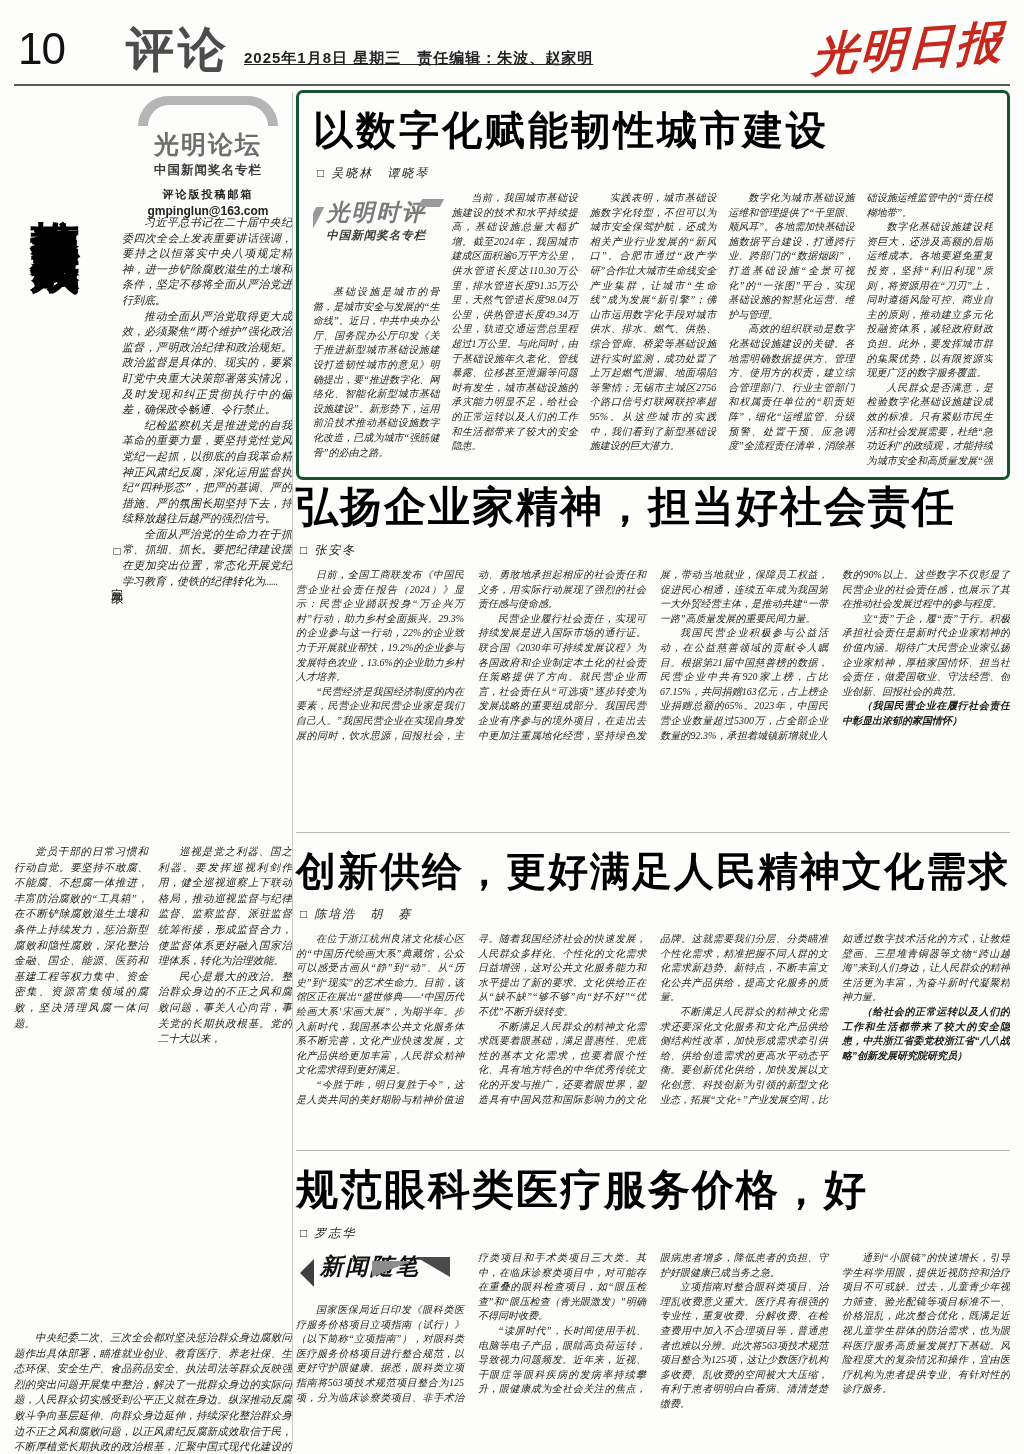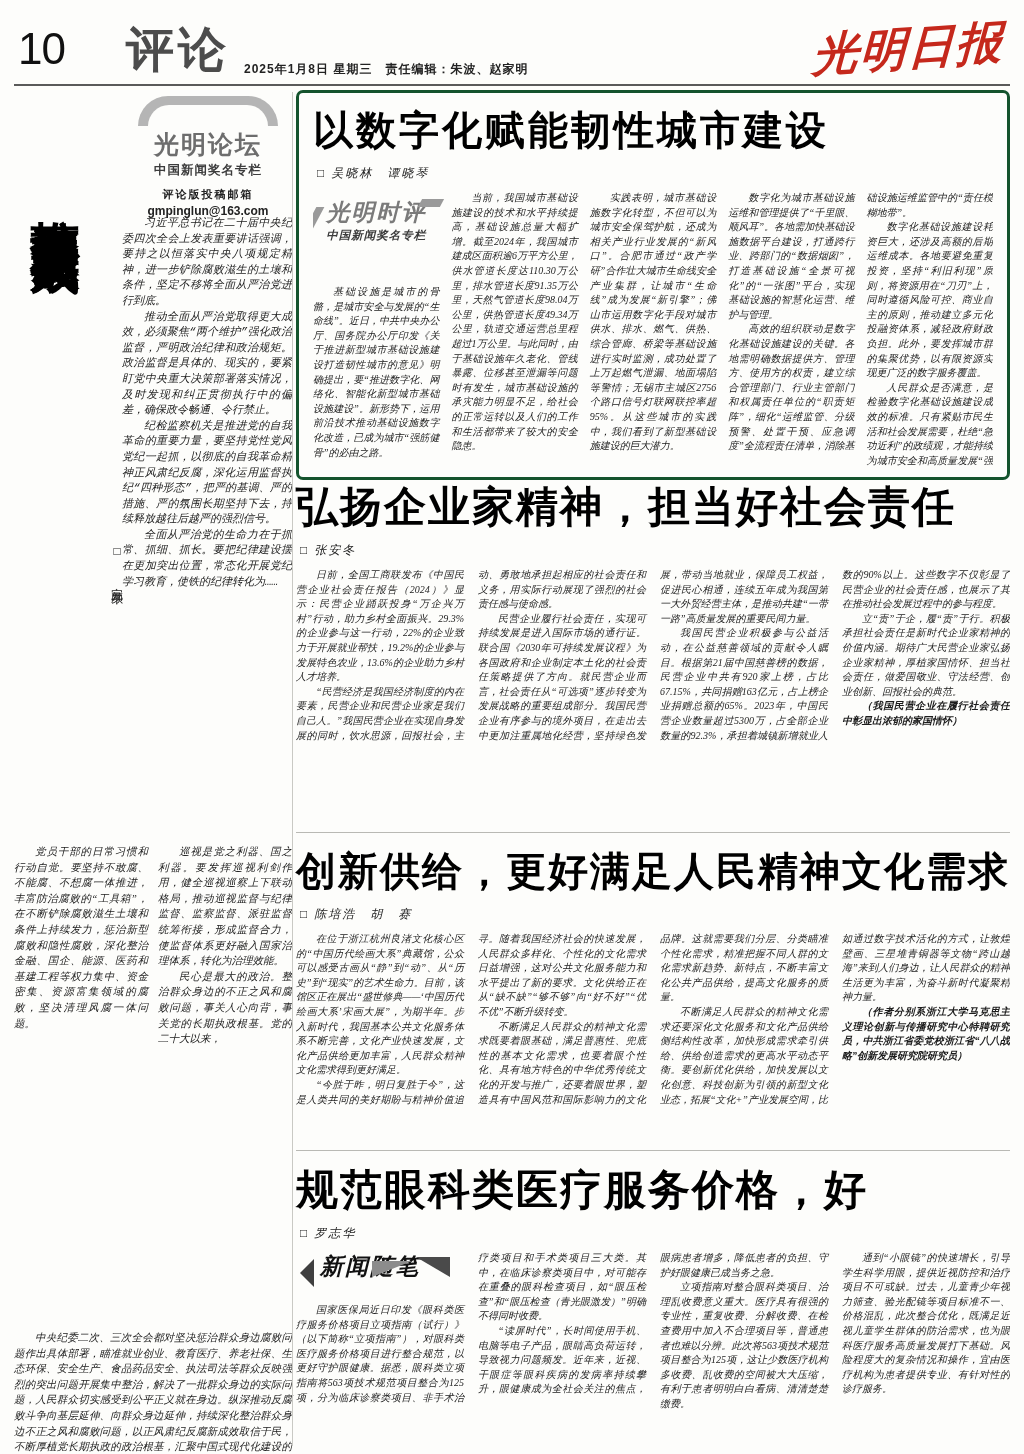--- a/index.html
+++ b/index.html
@@ -3,21 +3,21 @@
 <meta charset="utf-8">
 <style>
   * { margin:0; padding:0; box-sizing:border-box; }
   body { background:#e8e8e4; font-family:"Liberation Serif", serif; }
   .page { position:relative; width:1024px; height:1454px; background:#fdfdfb; margin:0 auto; overflow:hidden; }
 
   
   .header { position:absolute; left:14px; right:14px; top:16px; height:70px; border-bottom:2px solid #5a5a5a; }
   .pageno { position:absolute; left:4px; top:8px; font-size:44px; color:#111; font-family:"Liberation Sans",sans-serif; letter-spacing:-1px; }
   .section-title { position:absolute; left:68px; top:2px; font-size:48px; font-weight:900; color:#4c4c4c; font-family:"Liberation Sans",sans-serif; letter-spacing:4px;margin-left:44px; }
-  .dateline { position:absolute; left:230px; bottom:6px; font-size:12px; font-weight:700; color:#222; letter-spacing:1px; font-family:"Liberation Sans",sans-serif; }
+  .dateline { position:absolute; left:230px; bottom:16px; font-size:15px; font-weight:700; color:#222; letter-spacing:1px; font-family:"Liberation Sans",sans-serif;text-decoration:underline; }
   .masthead { position:absolute; right:6px; top:2px; font-size:46px; color:#c5281c; font-weight:700; font-style:italic; font-family:"DejaVu Serif",serif; transform:rotate(-4deg) skewX(-6deg); letter-spacing:2px; }
 
   
   .left-region { position:absolute; left:14px; top:92px; width:278px; bottom:4px; }
   .forum-logo { position:absolute; right:2px; top:4px; width:164px; text-align:center; }
   .forum-arc { width:140px; height:30px; margin:0 auto 2px; border-radius:80px 80px 0 0; background:#b5b5b5; position:relative; }
   .forum-arc::after { content:""; position:absolute; left:10px; right:10px; top:9px; bottom:0; border-radius:70px 70px 0 0; background:#fdfdfb; }
   .forum-title { font-size:25px; font-weight:900; color:#6d6d6d; font-family:"Liberation Sans",sans-serif; letter-spacing:2px; }
   .forum-sub { font-size:12.5px; font-weight:900; color:#3c3c3c; font-family:"Liberation Sans",sans-serif; margin-top:1px; letter-spacing:1px; }
   .forum-mail-label { font-size:11px; font-weight:700; color:#222; margin-top:8px; letter-spacing:2px; font-family:"Liberation Sans",sans-serif;}
@@ -143,21 +143,21 @@
   <div class="sep sep1"></div>
 
   <div class="article art3">
     <div class="art-title">创新供给，更好满足人民精神文化需求</div>
     <div class="byline">□ 陈培浩　胡　赛</div>
     <div class="art3-body kai">
         <p>在位于浙江杭州良渚文化核心区的“中国历代绘画大系”典藏馆，公众可以感受古画从“静”到“动”、从“历史”到“现实”的艺术生命力。目前，该馆区正在展出“盛世修典——‘中国历代绘画大系’宋画大展”，为期半年。步入新时代，我国基本公共文化服务体系不断完善，文化产业快速发展，文化产品供给更加丰富，人民群众精神文化需求得到更好满足。</p>
         <p>“今胜于昨，明日复胜于今”，这是人类共同的美好期盼与精神价值追寻。随着我国经济社会的快速发展，人民群众多样化、个性化的文化需求日益增强，这对公共文化服务能力和水平提出了新的要求。文化供给正在从“缺不缺”“够不够”向“好不好”“优不优”不断升级转变。</p>
         <p>不断满足人民群众的精神文化需求既要着眼基础，满足普惠性、兜底性的基本文化需求，也要着眼个性化、具有地方特色的中华优秀传统文化的开发与推广，还要着眼世界，塑造具有中国风范和国际影响力的文化品牌。这就需要我们分层、分类瞄准个性化需求，精准把握不同人群的文化需求新趋势、新特点，不断丰富文化公共产品供给，提高文化服务的质量。</p>
         <p>不断满足人民群众的精神文化需求还要深化文化服务和文化产品供给侧结构性改革，加快形成需求牵引供给、供给创造需求的更高水平动态平衡。要创新优化供给，加快发展以文化创意、科技创新为引领的新型文化业态，拓展“文化+”产业发展空间，比如通过数字技术活化的方式，让敦煌壁画、三星堆青铜器等文物“跨山越海”来到人们身边，让人民群众的精神生活更为丰富，为奋斗新时代凝聚精神力量。</p>
-        <p class="credit">（作者分别系浙江大学马克思主义理论创新与传播研究中心特聘研究员，中共浙江省委党校浙江省“八八战略”创新发展研究院研究员）</p>
+        <p class="credit">（给社会的正常运转以及人们的工作和生活都带来了较大的安全隐患，中共浙江省委党校浙江省“八八战略”创新发展研究院研究员）</p>
       </div>
   </div>
 
   <div class="sep sep2"></div>
 
   <div class="article art4">
     <div class="art-title">规范眼科类医疗服务价格，好</div>
     <div class="byline">□ 罗志华</div>
     <div class="art4-body kai">
       <div class="suibi-logo">

